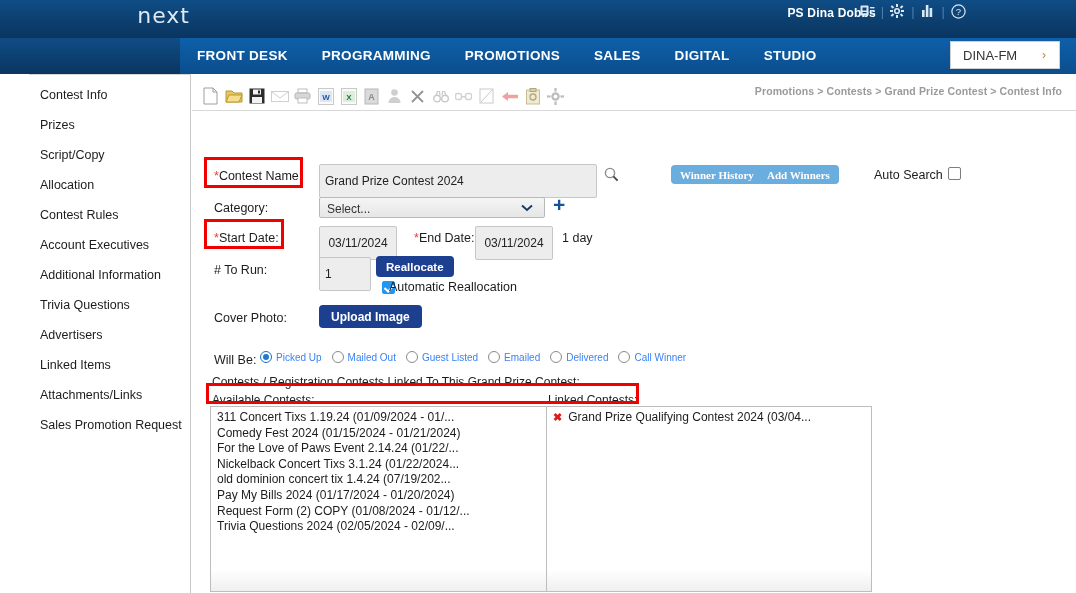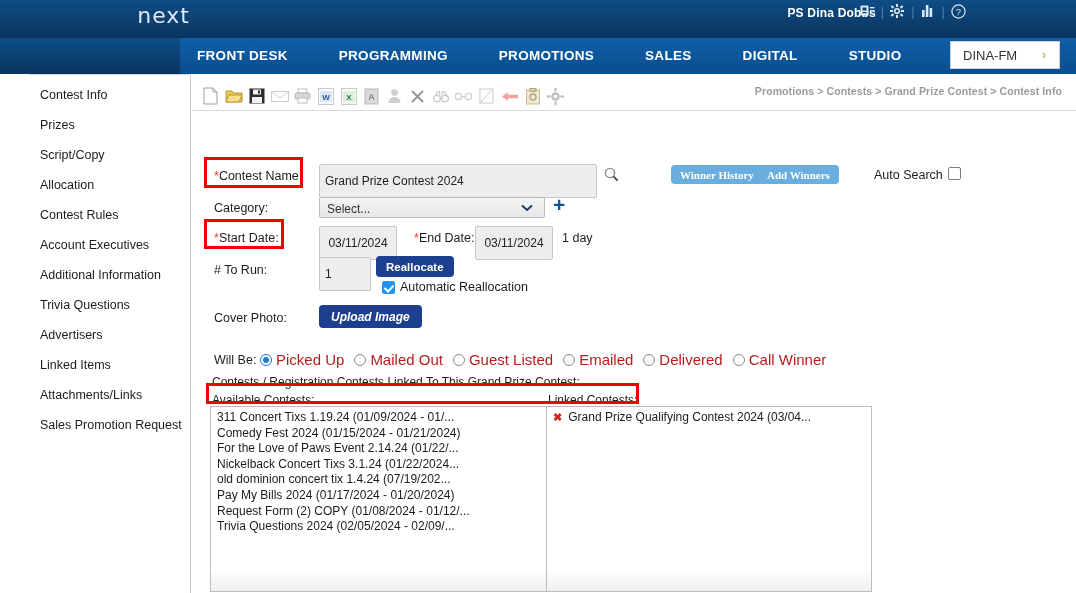--- a/index.html
+++ b/index.html
@@ -45,21 +45,21 @@
   .navband {
     position:absolute; left:0; top:38px; width:1076px; height:36px;
     background: linear-gradient(180deg,#0e5fa9 0%, #0b4e8d 100%);
   }
   .navband:before{
     content:""; position:absolute; left:0; top:0; width:180px; height:36px;
     background: linear-gradient(180deg,#0f4d86 0%, #0a3560 100%);
   }
   .nav {
     position:absolute; left:180px; top:38px; height:36px;
-    display:flex; align-items:center; gap:17px;
+    display:flex; align-items:center; gap:0;
   }
   .nav .item {
     color:#fff; font-size:13.5px; font-weight:bold; letter-spacing:.3px;
     padding:0 17px; line-height:36px; cursor:pointer; white-space:nowrap;
   }
   .station {
     position:absolute; right:16px; top:41px; width:110px; height:28px;
     background:#fff; border:1px solid #cfcfcf;
     display:flex; align-items:center; padding-left:12px;
     font-size:13px; color:#333;
@@ -145,21 +145,21 @@
     border:solid #fff; border-width:0 2px 2px 0; transform:rotate(43deg);
   }
 
   .radio-row { position:absolute; display:flex; align-items:center; gap:0; }
   .radio-wrap { display:flex; align-items:center; margin-right:10px; }
   .rd { width:12px; height:12px; border:1px solid #8a8a8a; border-radius:50%;
         background:#fff; margin-right:4px; position:relative; cursor:pointer; flex:none; }
   .rd.on { border:1px solid #1a6fc4; background:#fff; }
   .rd.on:after{ content:""; position:absolute; left:2px; top:2px; width:6px; height:6px;
                 border-radius:50%; background:#1a7ad4; }
-  .rd-lbl { font-size:15px; color:#b91c1c; white-space:nowrap; }
+  .rd-lbl { font-size:10px; color:#3b82f6; white-space:nowrap; }
 
   .listbox {
     position:absolute; border:1px solid #bdbdbd; background:#fff;
     overflow:hidden;
   }
   .listbox .inner{ padding:3px 0 0 0; }
   .lrow {
     font-size:12px; color:#1c1c1c; line-height:15.6px; padding:0 6px;
     white-space:nowrap; overflow:hidden; text-overflow:ellipsis; cursor:pointer;
   }
@@ -418,24 +418,24 @@
         <span class="req">*</span><span>End Date:</span>
       </div>
       <input class="txt datefld" style="left: 283px; top: 114px;" type="text" value="03/11/2024">
       <div class="oneday" style="left:370px; top:119px;">1 day</div>
 
       <div class="lbl" style="left:22px; top:151px;"># To Run:</div>
       <input class="txt" style="left: 127px; top: 145px; width: 52px;" type="text" value="1">
       <button class="btn-dk" style="left:184px; top:144px;">Reallocate</button>
 
       <div class="cb cb-on" style="left:190px; top:169px;"></div>
-      <div class="lbl" style="left:208px; top:168px;">Automatic Reallocation</div>
+      <div class="lbl" style="left:197px; top:168px;">Automatic Reallocation</div>
 
       <div class="lbl" style="left:22px; top:199px;">Cover Photo:</div>
-      <button class="btn-up" style="left:127px; top:193px;font-style:italic;">Upload Image</button>
+      <button class="btn-up" style="left:127px; top:193px;">Upload Image</button>
 
       <div class="lbl" style="left:22px; top:241px;">Will Be:</div>
       <div class="radio-row" style="left:68px; top:239px;">
         <span class="radio-wrap">
           <span class="rd on"></span>
           <span class="rd-lbl">Picked Up</span>
         </span>
         <span class="radio-wrap">
           <span class="rd"></span>
           <span class="rd-lbl">Mailed Out</span>

